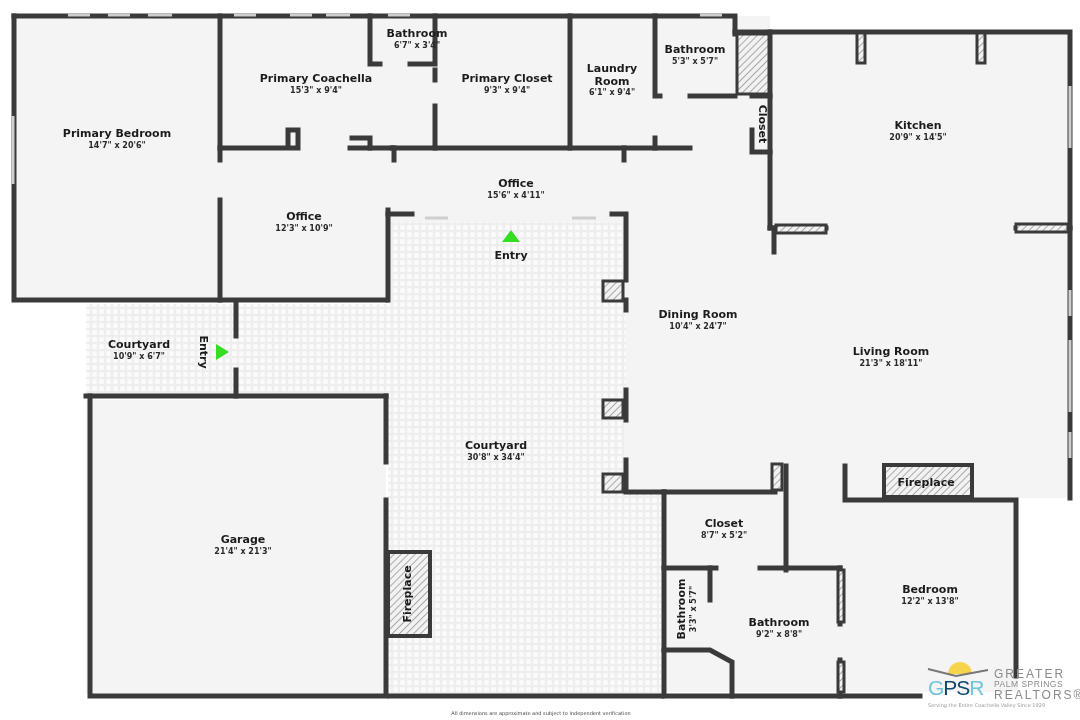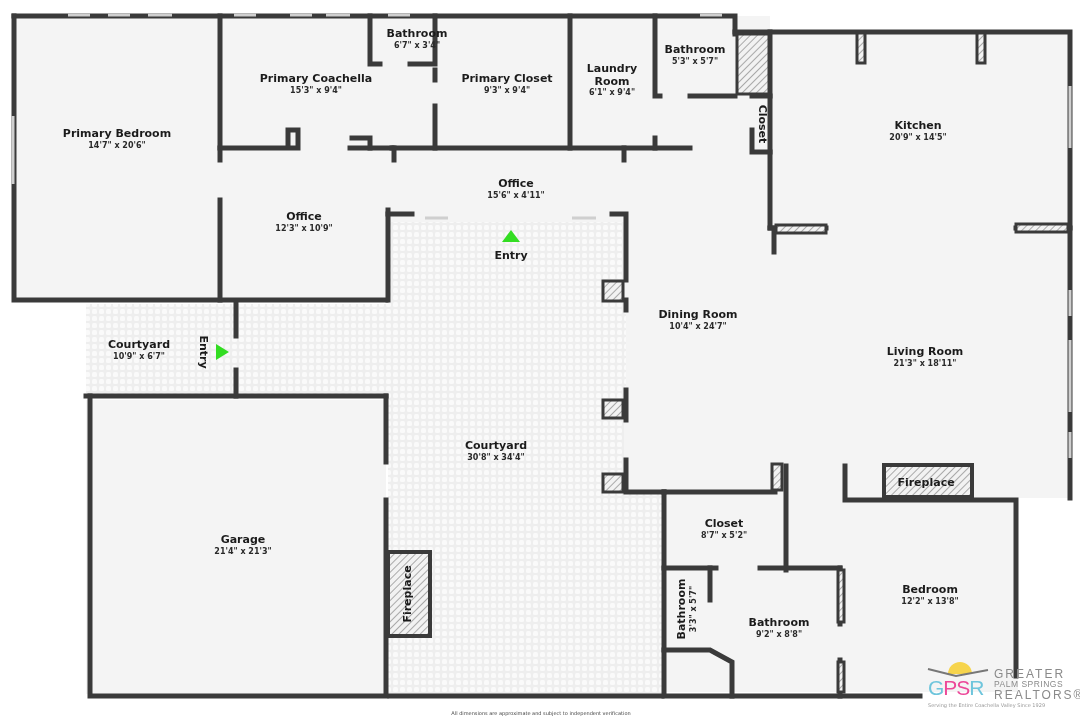--- a/index.html
+++ b/index.html
@@ -9,21 +9,21 @@
   .lbl { position:absolute; text-align:center; color:#1b1b1b; transform:translate(-50%,-50%); white-space:nowrap; line-height:1.15; }
   .lbl .n { font-size:11px; font-weight:bold; display:block; }
   .lbl .d { font-size:8px; font-weight:bold; display:block; color:#2a2a2a; }
   .rot90 { transform:translate(-50%,-50%) rotate(90deg); }
   .rotm90 { transform:translate(-50%,-50%) rotate(-90deg); }
   .rot90 .n, .rotm90 .n { font-size:11px; }
   .disclaimer { position:absolute; left:541px; top:713px; transform:translate(-50%,-50%);
                 font-size:5px; color:#444; white-space:nowrap; }
   .logo { position:absolute; left:926px; top:660px; width:150px; height:50px; }
   .logo .gpsr { position:absolute; left:2px; top:16px; font-size:21px; font-family:"Liberation Sans", sans-serif; letter-spacing:-1px; }
-  .logo .g1 { color:#6ec5dc; } .logo .g2 { color:#ec4899;margin-top:8px; } .logo .g3 { color:#6ec5dc; }
+  .logo .g1 { color:#6ec5dc; } .logo .g2 { color:#0c4a6e;margin-top:8px; } .logo .g3 { color:#6ec5dc; }
   .logo .words { position:absolute; left:68px; top:8px; font-family:"Liberation Sans", sans-serif; color:#8a8a8a; line-height:1; }
   .logo .w1 { font-size:12px; letter-spacing:2px; display:block; }
   .logo .w2 { font-size:8.5px; letter-spacing:0.5px; display:block; }
   .logo .w3 { font-size:12px; letter-spacing:2px; display:block; }
   .logo .tag { position:absolute; left:2px; top:42px; font-size:5px; color:#999; white-space:nowrap; }
 </style>
 </head>
 <body>
 
 <svg id="plan" viewBox="0 0 1080 720" xmlns="http://www.w3.org/2000/svg">
@@ -191,21 +191,21 @@
   <span class="d">15'6" x 4'11"</span>
 </div>
 <div class="lbl" style="left:139px;top:350px">
   <span class="n">Courtyard</span>
   <span class="d">10'9" x 6'7"</span>
 </div>
 <div class="lbl" style="left:698px;top:320px">
   <span class="n">Dining Room</span>
   <span class="d">10'4" x 24'7"</span>
 </div>
-<div class="lbl" style="left:925px;top:357px">
+<div class="lbl" style="left:891px;top:357px">
   <span class="n">Living Room</span>
   <span class="d">21'3" x 18'11"</span>
 </div>
 <div class="lbl" style="left:496px;top:451px">
   <span class="n">Courtyard</span>
   <span class="d">30'8" x 34'4"</span>
 </div>
 <div class="lbl" style="left:243px;top:545px">
   <span class="n">Garage</span>
   <span class="d">21'4" x 21'3"</span>

